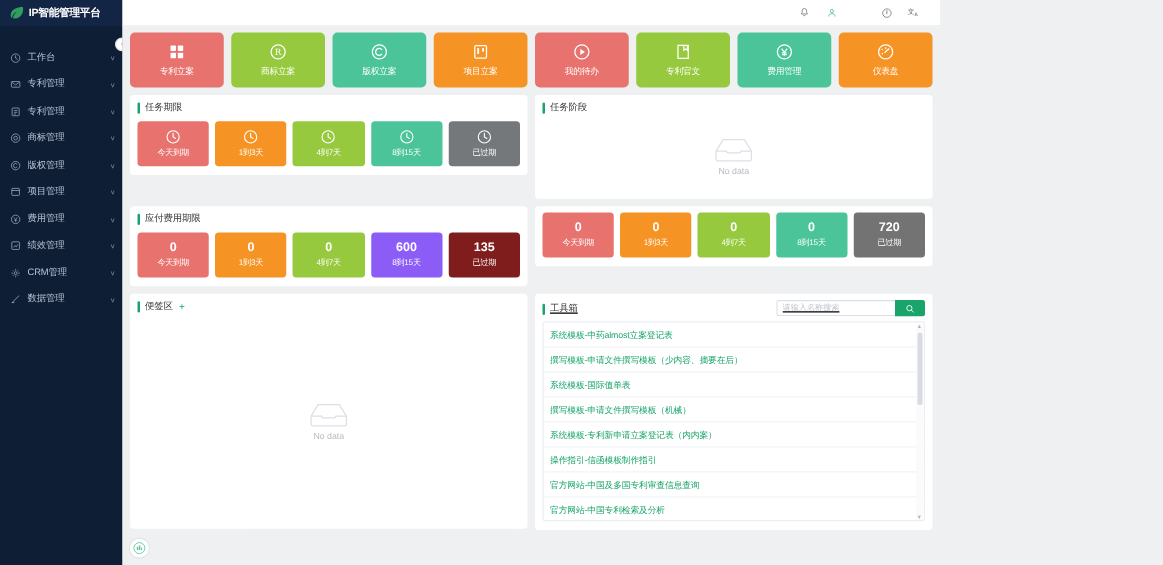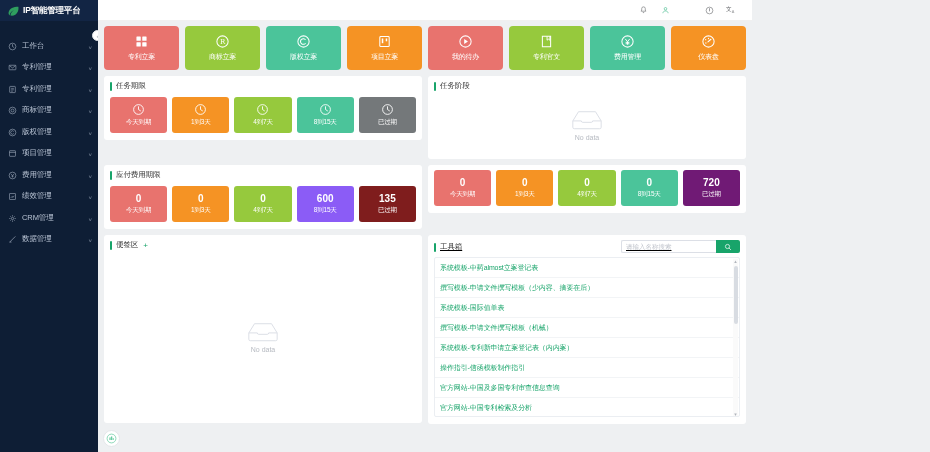--- a/index.html
+++ b/index.html
@@ -515,21 +515,21 @@
                   <span class="stat-lbl">1到3天</span>
                 </div>
                 <div class="stat" style="background: rgb(150, 201, 61);">
                   <span class="stat-num">0</span>
                   <span class="stat-lbl">4到7天</span>
                 </div>
                 <div class="stat" style="background: rgb(75, 196, 154);">
                   <span class="stat-num">0</span>
                   <span class="stat-lbl">8到15天</span>
                 </div>
-                <div class="stat" style="background: #701a75;">
+                <div class="stat" style="background: #737373;">
                   <span class="stat-num">720</span>
                   <span class="stat-lbl">已过期</span>
                 </div>
               </div>
           </section>
         </div>
       </div>
 
       <div class="row">
         <div class="col">

